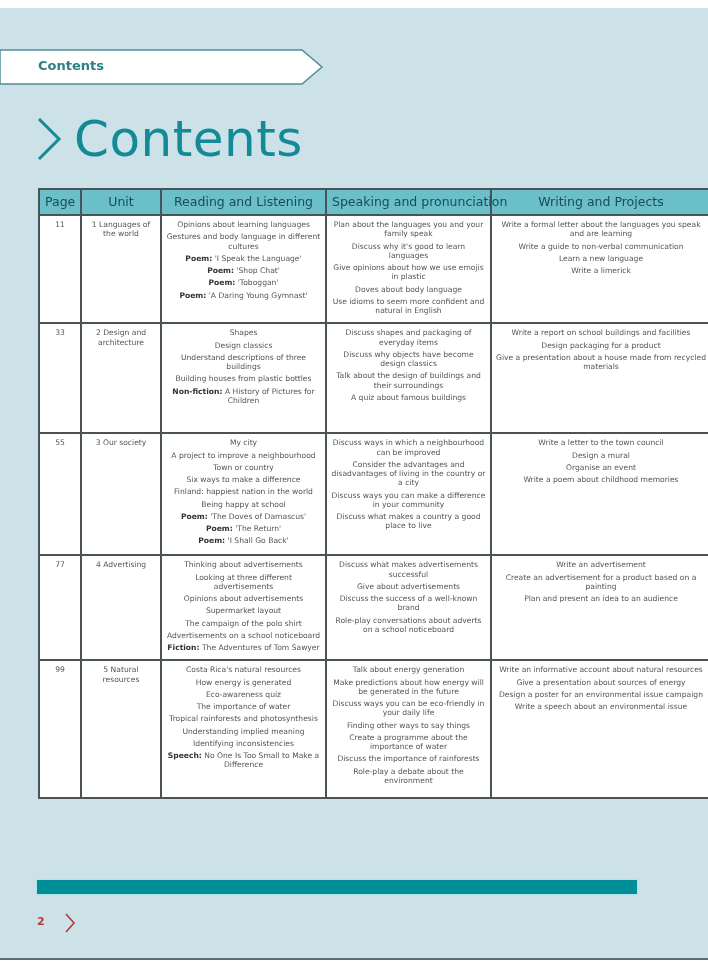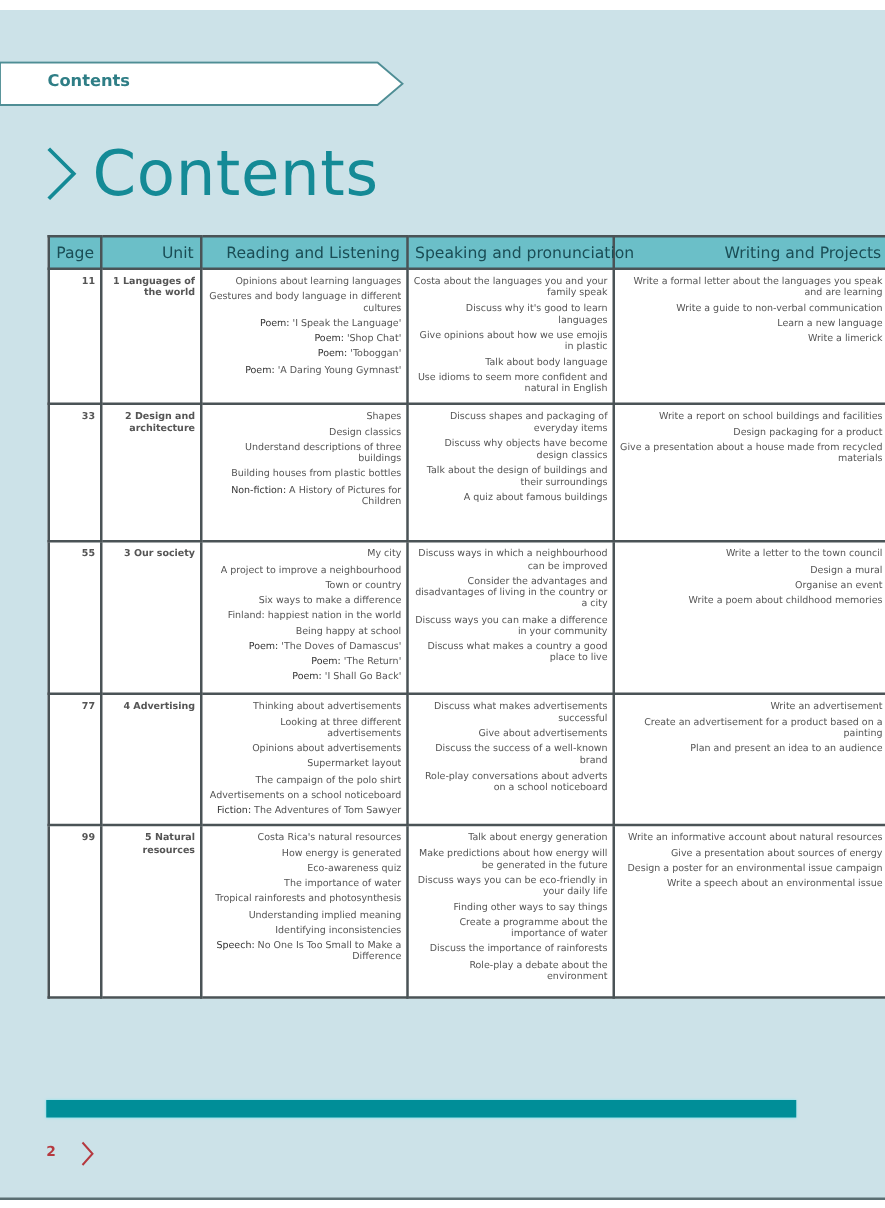--- a/index.html
+++ b/index.html
@@ -67,48 +67,47 @@
       left: 38px;
       top: 180px;
       width: 672px;
       border-collapse: collapse;
       background: #ffffff;
       table-layout: fixed;
     }
     table.toc th, table.toc td {
       border: 2px solid #4a5356;
       vertical-align: top;
-      text-align: right;
+      text-align: center;
     }
     table.toc th {
       background: #6bbfc8;
       color: #1a4d55;
       font-size: 12.5px;
       font-weight: normal;
       padding: 4px 5px;
       height: 16px;
       white-space: nowrap;
     }
     table.toc td {
       font-size: 7.6px;
       color: #555;
       padding: 4px 4px;
       line-height: 1.22;
     }
     td.page-num, td.unit {
       color: #222;
       font-size: 8px;
-      font-weight: bold;
     }
     .line {
       display: block;
       margin-bottom: 3px;
     }
     .lbl {
-      font-weight: normal;
+      font-weight: bold;
       color: #333;
     }
     .it {
     }
     .bar {
       position: absolute;
       left: 37px;
       top: 872px;
       width: 600px;
       height: 14px;
@@ -171,24 +170,24 @@
           <td class="unit">1 Languages of the world</td>
           <td>
             <span class="line"><span>Opinions about learning languages</span></span>
             <span class="line"><span>Gestures and body language in different cultures</span></span>
             <span class="line"><span class="lbl">Poem:</span> <span>'I Speak the Language'</span></span>
             <span class="line"><span class="lbl">Poem:</span> <span>'Shop Chat'</span></span>
             <span class="line"><span class="lbl">Poem:</span> <span>'Toboggan'</span></span>
             <span class="line"><span class="lbl">Poem:</span> <span>'A Daring Young Gymnast'</span></span>
           </td>
           <td>
-            <span class="line">Costa about the languages you and your family speak</span>
+            <span class="line">Plan about the languages you and your family speak</span>
             <span class="line">Discuss why it's good to learn languages</span>
             <span class="line">Give opinions about how we use emojis in plastic</span>
-            <span class="line">Talk about body language</span>
+            <span class="line">Doves about body language</span>
             <span class="line">Use idioms to seem more confident and natural in English</span>
           </td>
           <td>
             <span class="line">Write a formal letter about the languages you speak and are learning</span>
             <span class="line">Write a guide to non-verbal communication</span>
             <span class="line">Learn a new language</span>
             <span class="line">Write a limerick</span>
           </td>
         </tr>
         <tr style="height: 110px;">

